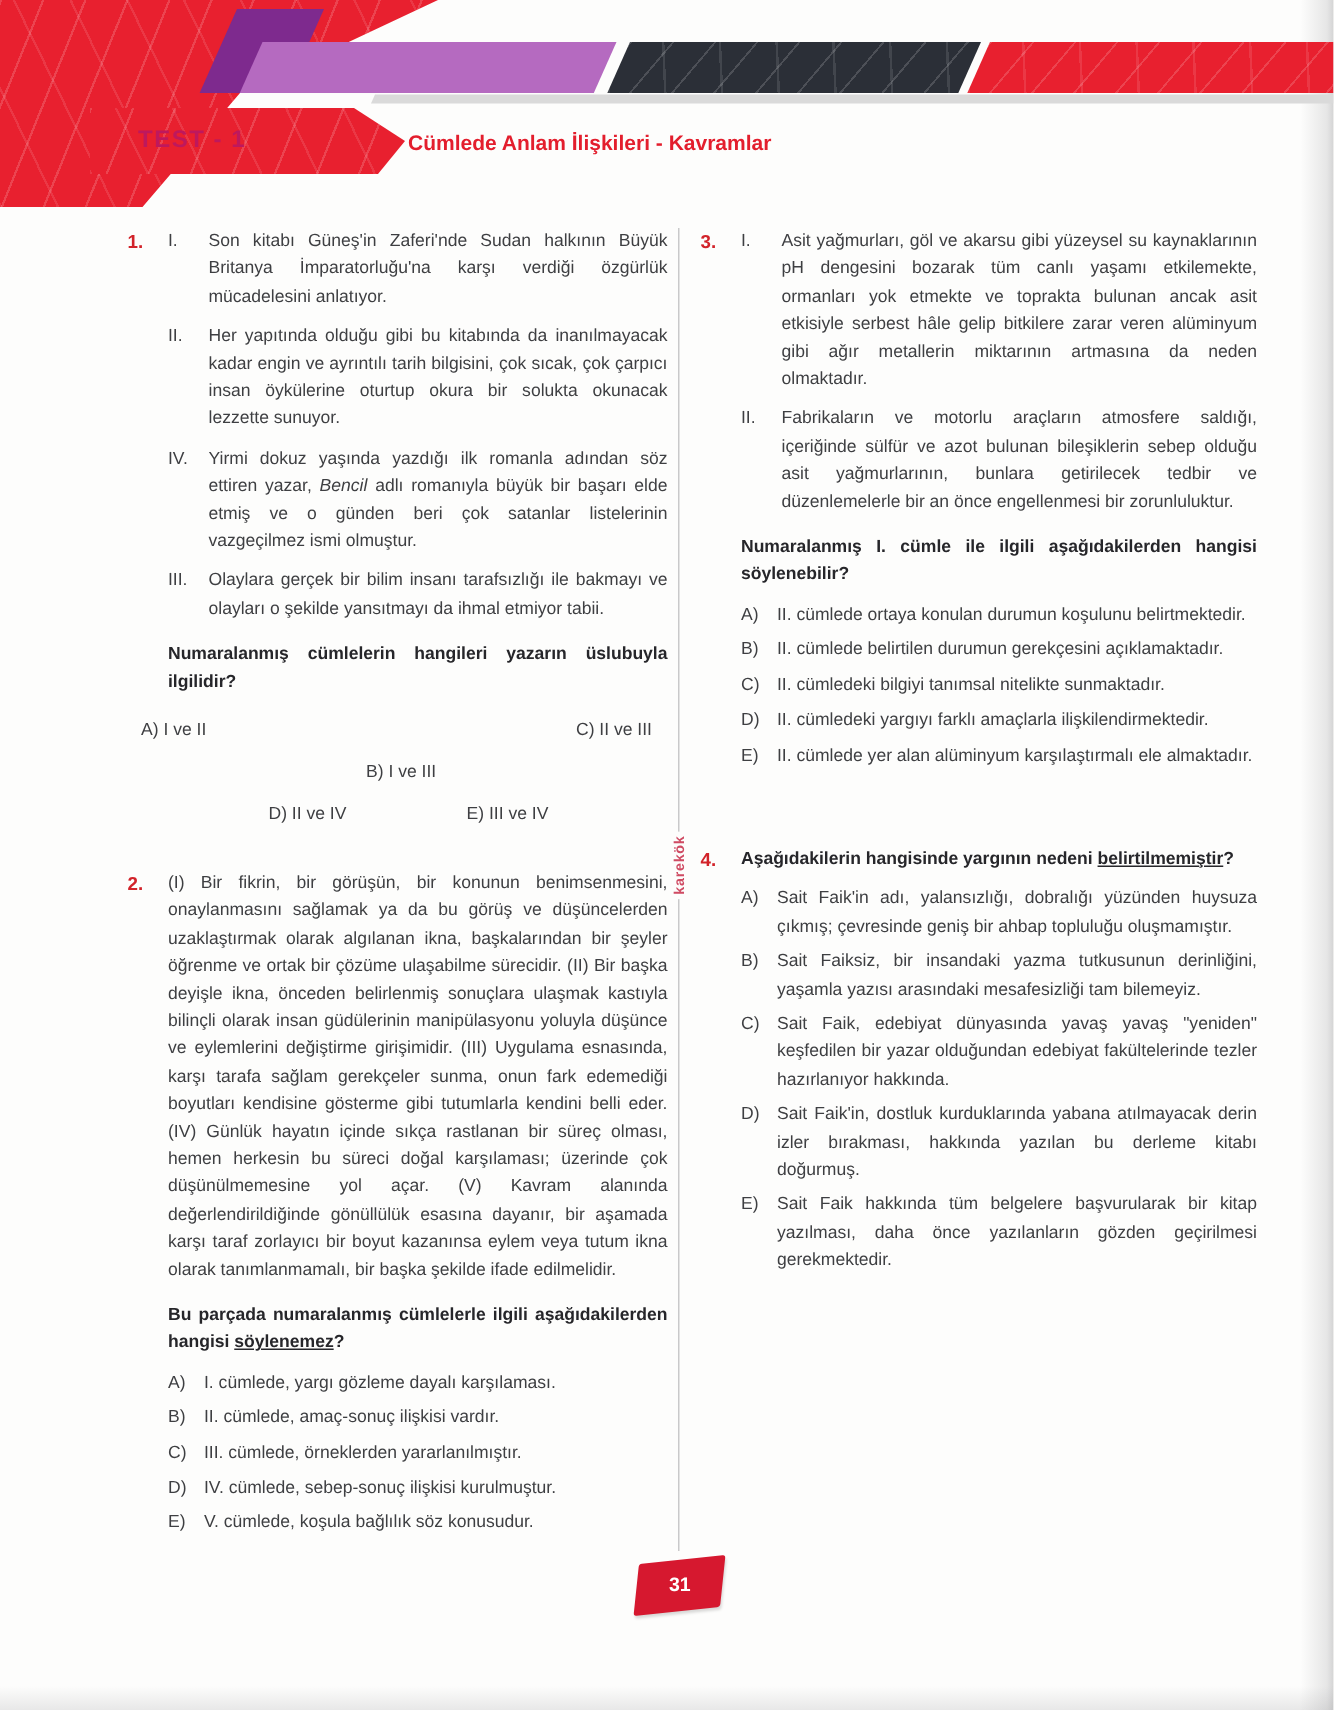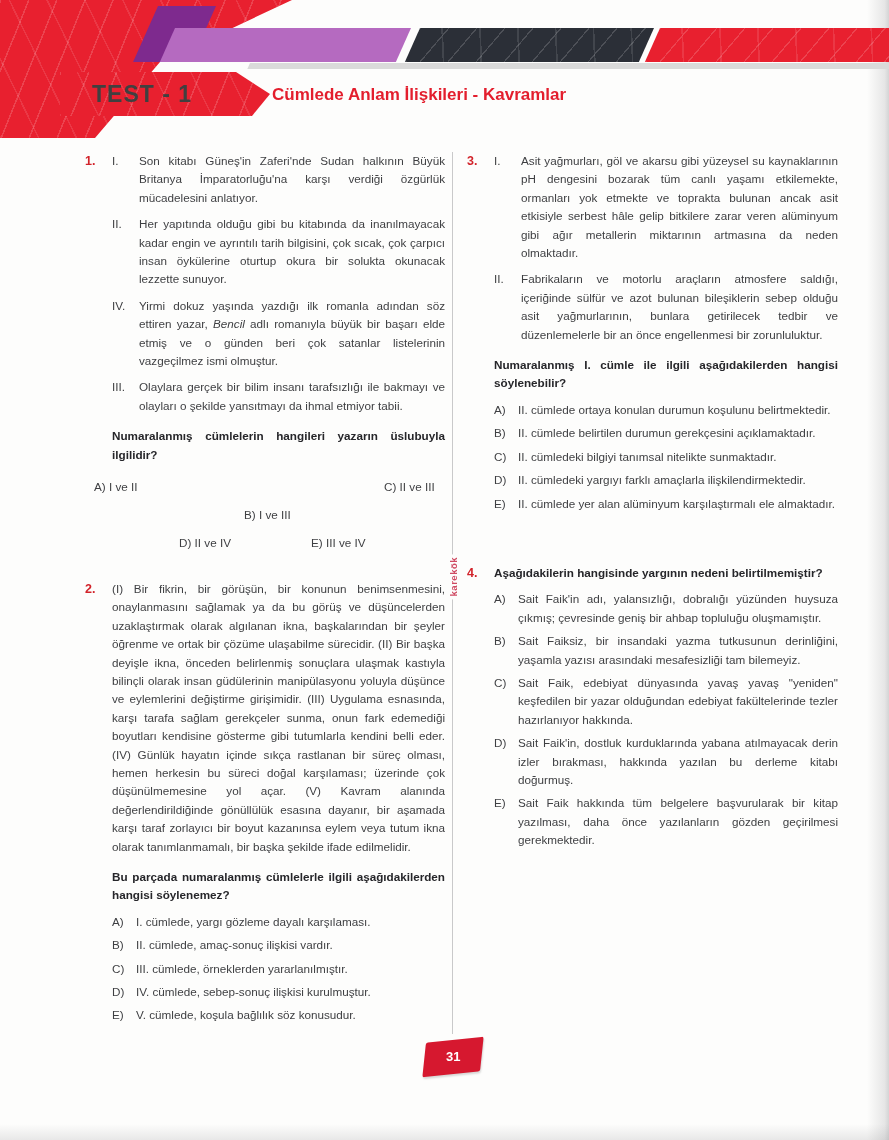--- a/index.html
+++ b/index.html
@@ -29,25 +29,25 @@
       repeating-linear-gradient(64deg,  rgba(255,255,255,.11) 0 1.5px, transparent 1.5px 34px);
   }
   .band { position:absolute; transform:skewX(-24deg); transform-origin:top left; }
   .band-purple  { left:158px; top:6px;  width:58px;  height:56px; background:#7e2a8e; z-index:1; }
   .band-orchid  { left:175px; top:28px; width:236px; height:34px; background:#b56ac0; z-index:2; }
   .band-charcoal{ left:420px; top:28px; width:234px; height:34px; background:#2b2f37; z-index:2; }
   .band-red     { left:660px; top:28px; width:250px; height:34px; background:#e8202f; z-index:2; }
   .band-shadow  { left:250px; top:63px; width:648px; height:6px;  background:#dadada; z-index:1; }
   .test-label {
     position:absolute; left:92px; top:72px; height:44px; line-height:44px;
-    color:#404040; font-size:23px; font-weight:700; letter-spacing:1px; z-index:3;
+    color:#be185d; font-size:16px; font-weight:700; letter-spacing:1px; z-index:3;
   }
   .hdr-title {
     position:absolute; left:272px; top:86px; color:#e31e2d;
-    font-size:17px; font-weight:700; z-index:3;
+    font-size:14px; font-weight:700; z-index:3;
   }
 
   
   .columns { position:absolute; left:85px; top:152px; width:753px; display:flex; }
   .col-left  { width:360px; flex-shrink:0; }
   .divider { width:1px; background:#c9c9ca; margin-left:7px; margin-right:14px; height:882px; position:relative; }
   .col-right { flex:1; }
   .wm {
     position:absolute; top:402px; left:-7px; padding:3px 0; background:#fdfdfc;
     writing-mode:vertical-rl; transform:rotate(180deg);
@@ -56,21 +56,21 @@
 
   .q { display:flex; margin-bottom:28px; }
   .qnum { width:27px; flex-shrink:0; font-weight:700; color:#d2232a; font-size:12.5px; }
   .qbody { flex:1; min-width:0; }
   .item { display:flex; margin-bottom:8px; }
   .rn { width:27px; flex-shrink:0; }
   .item p, .passage { margin:0; text-align:justify; }
   .item p { flex:1; }
   .passage { margin-bottom:6px; }
   .stem { font-weight:700; color:#26262a; margin:12px 0 8px 0; text-align:justify; }
-  .u { }
+  .u { text-decoration:underline; }
   .opt { display:flex; margin-bottom:5px; }
   .ol { width:24px; flex-shrink:0; }
   .ot { flex:1; text-align:justify; }
 
   .q1row { display:flex; margin-left:-18px; margin-top:14px; }
   .q1row.r2 { margin-left:67px; margin-top:9px; }
   .q1c1 { width:150px; } .q1c2 { width:140px;margin-top:28px; } .q1c3 { flex:1; }
   .q1d  { width:132px; }
 
   

